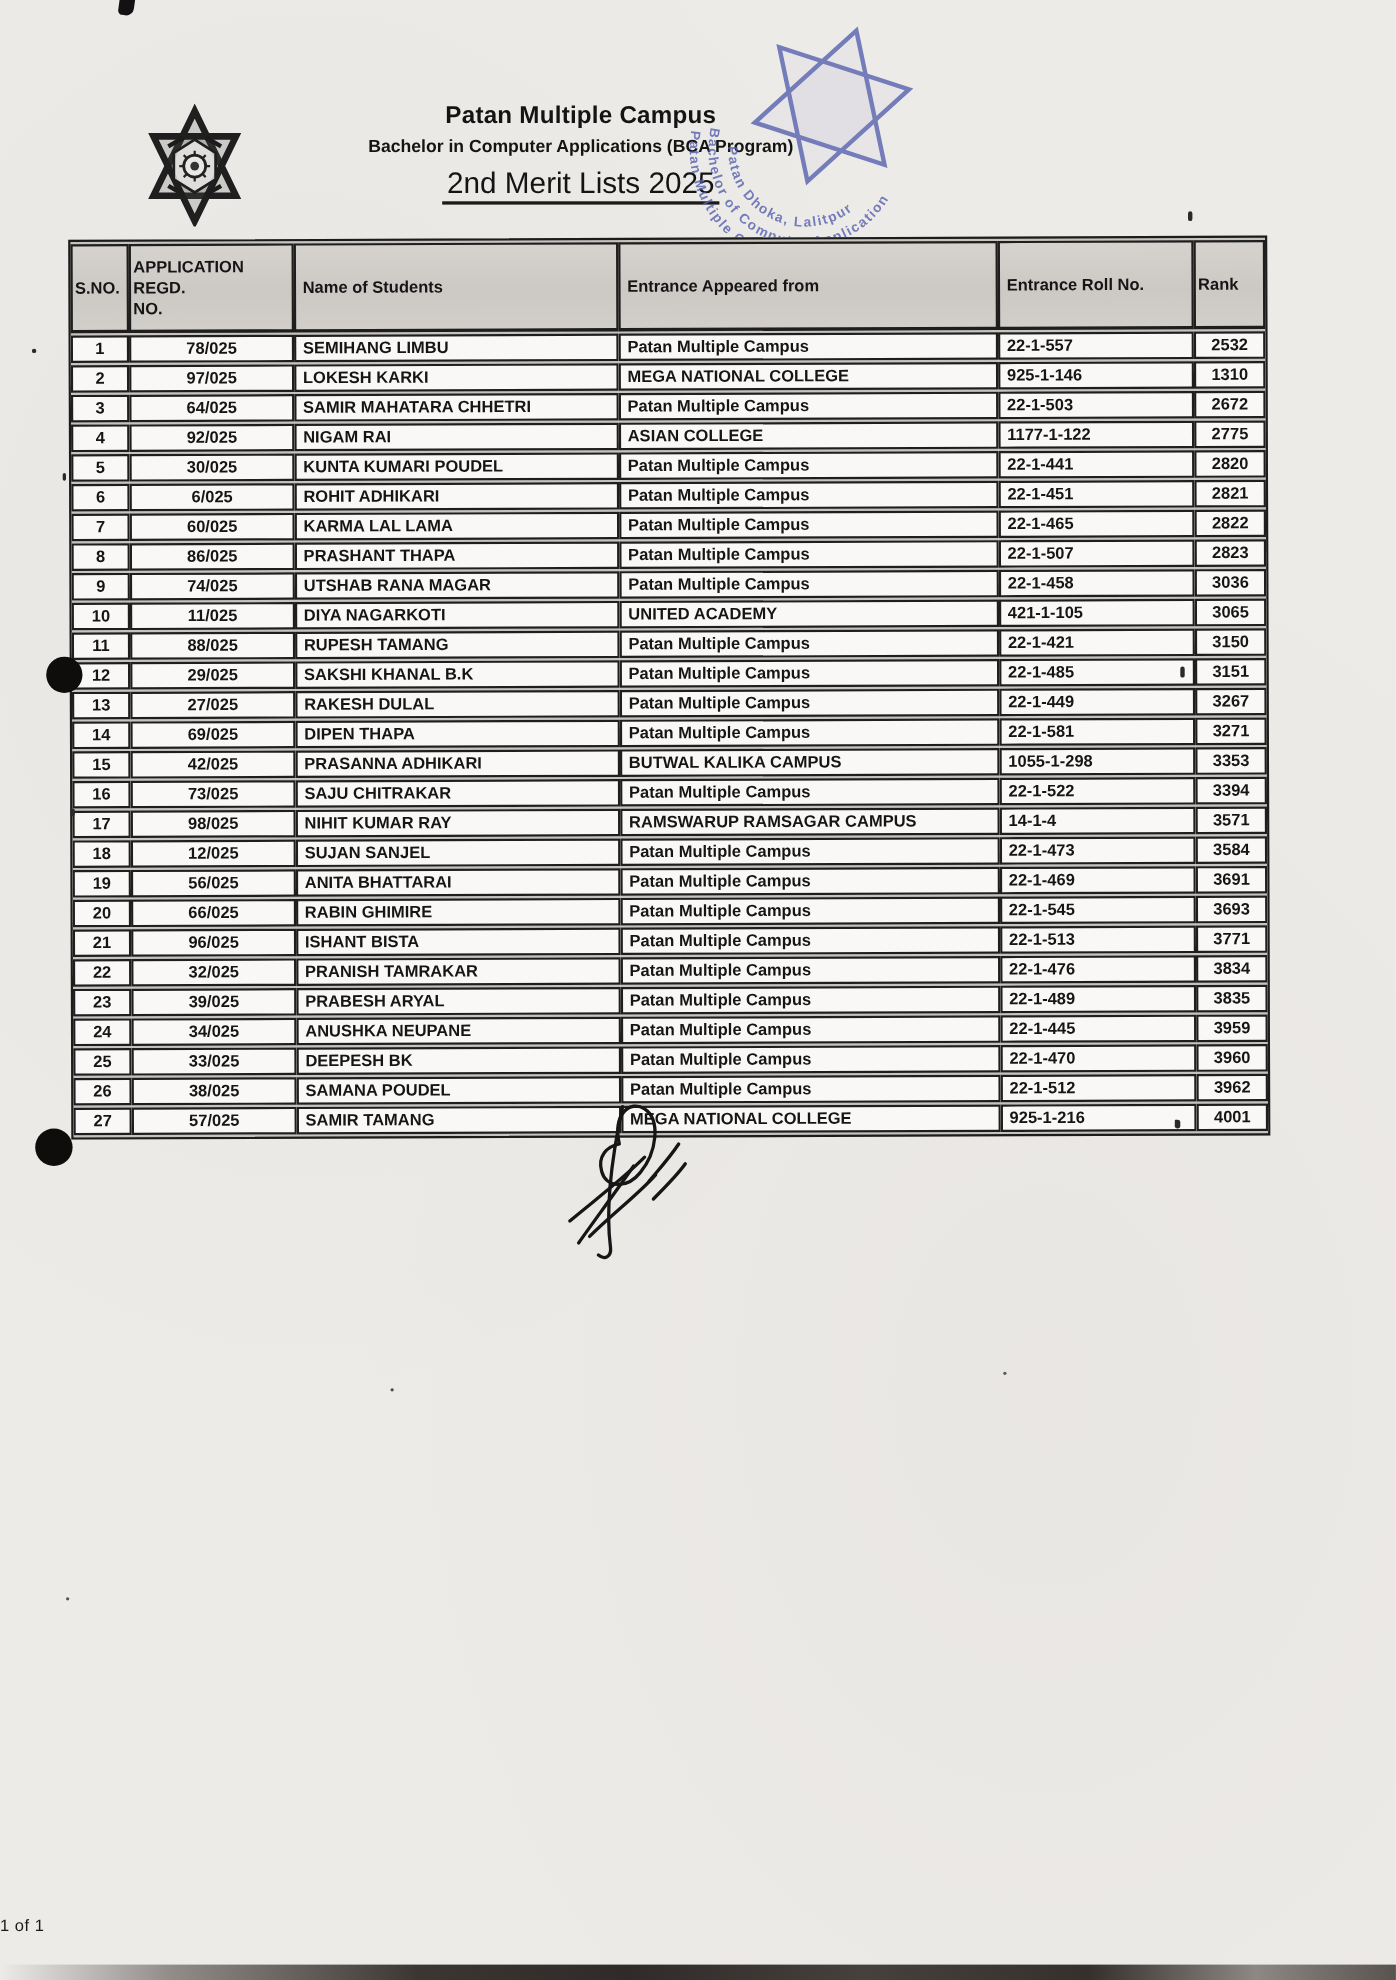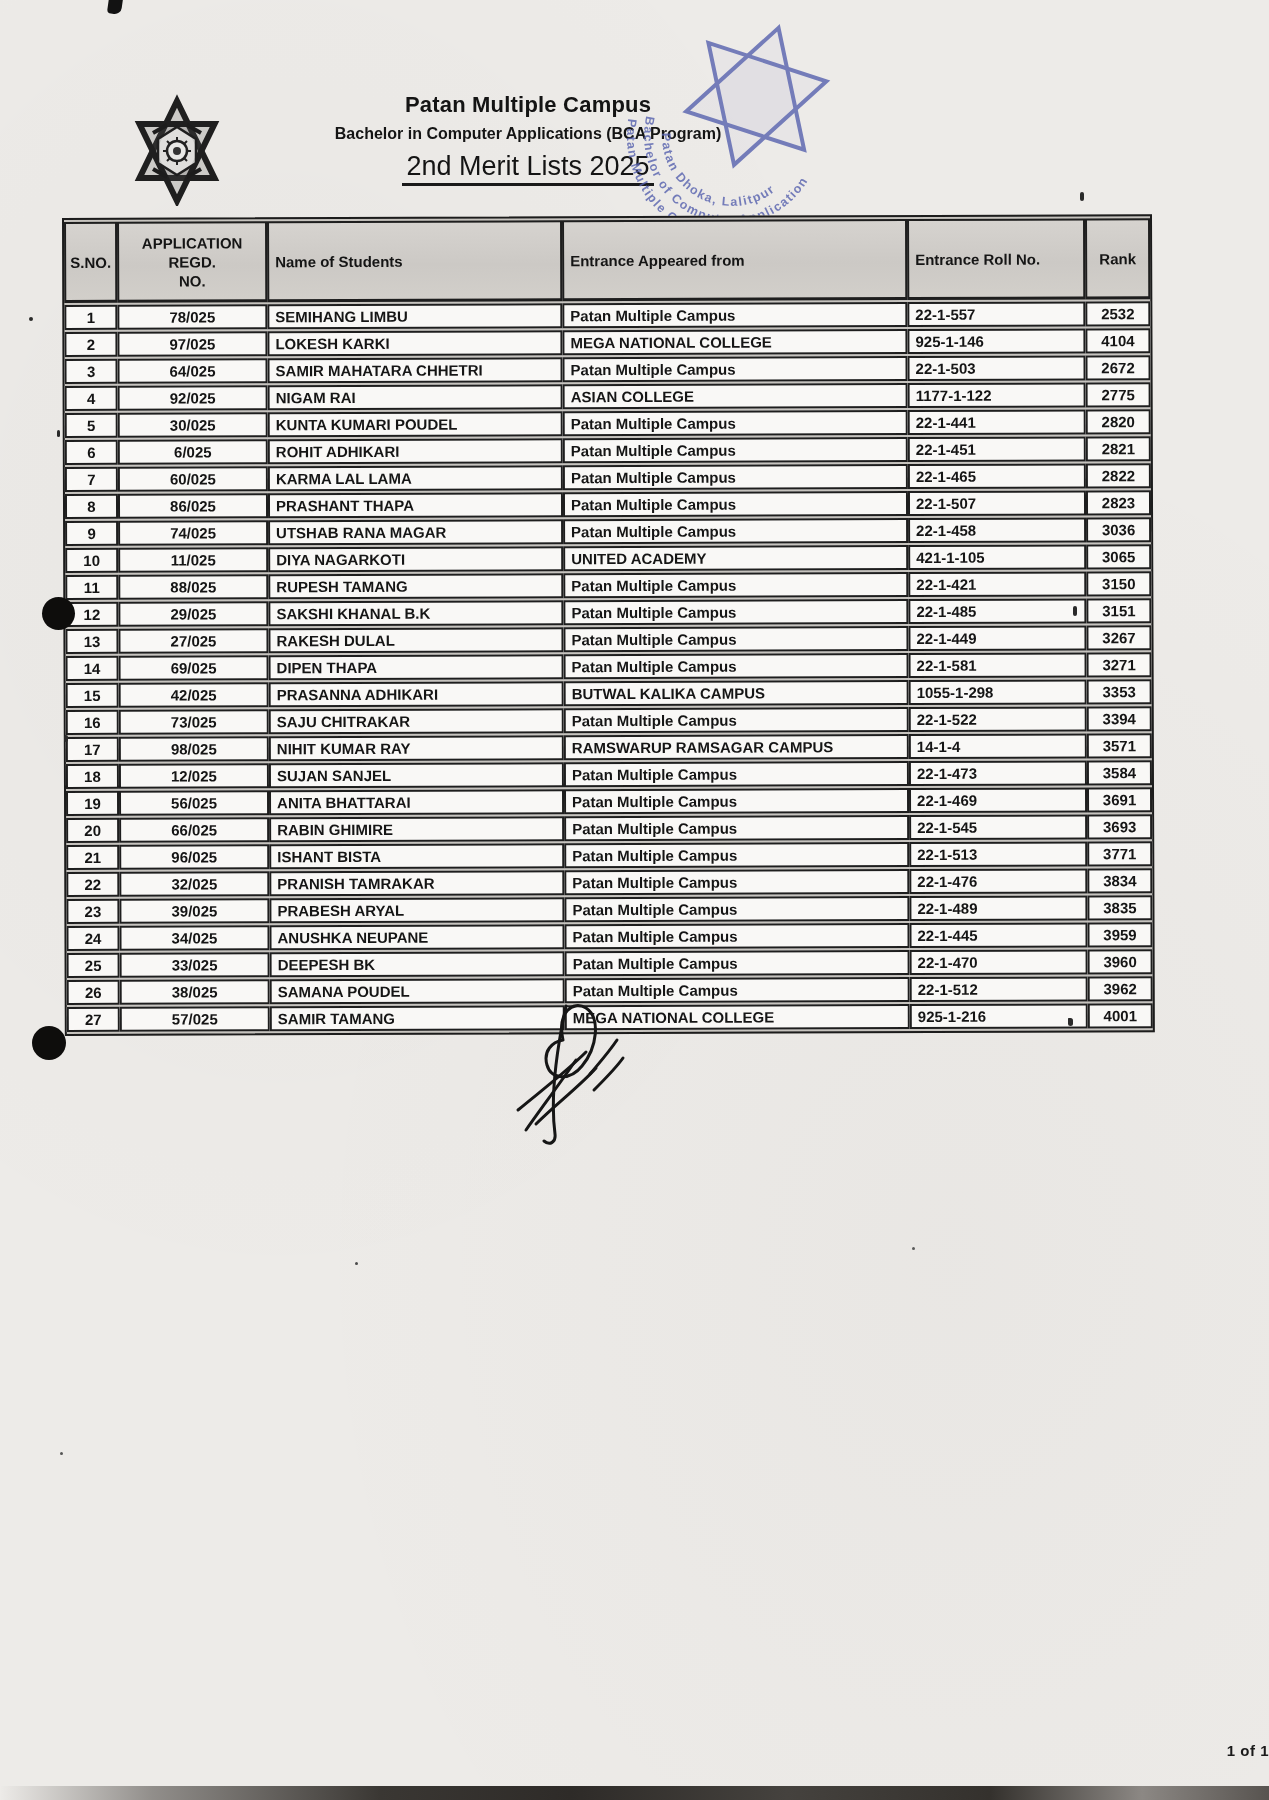--- a/index.html
+++ b/index.html
@@ -31,31 +31,31 @@
     transform:rotate(-0.2deg);transform-origin:left top;
   }
   table.merit th,table.merit td{
     border:2px solid #1e1e1e;color:#151515;overflow:hidden;white-space:nowrap;
   }
   table.merit th{
     background:linear-gradient(180deg,#d6d3cf 0%,#ccc9c5 55%,#d2cfca 100%);
     font-size:15px;font-weight:700;height:72px;vertical-align:middle;
     text-align:left;padding:2px 6px;border-bottom-width:3px;
   }
-  table.merit th.c{text-align:center;padding:2px 2px;}
+  table.merit th.c{padding:2px 2px;}
   table.merit th.pre{white-space:pre-line;line-height:19px;}
   table.merit td{
     background:#f9f8f6;font-size:15px;font-weight:700;height:21px;line-height:21px;
     padding:0 6px;
   }
   table.merit td.c{text-align:center;padding:0 2px;}
   table.merit td.l{text-align:left;}
   
-  .page-number{position:absolute;left:0;top:1742px;width:1269px;text-align:right;
-    font-size:15px;font-weight:700;color:#1a1a1a;letter-spacing:.5px;}
+  .page-number{position:absolute;left:0;top:1742px;width:1269px;text-align:left;
+    font-size:15px;font-weight:400;color:#1a1a1a;letter-spacing:.5px;}
   
   .signature{position:absolute;left:458px;top:998px;}
   
   .hole{position:absolute;background:#0e0d0c;border-radius:50%;}
   .hole1{left:42px;top:597px;width:33px;height:33px;}
   .hole2{left:32px;top:1026px;width:34px;height:34px;}
   .top-tick{position:absolute;left:108px;top:-3px;width:14px;height:17px;background:#121212;
     border-radius:2px 2px 7px 4px;transform:rotate(8deg);}
   .speck{position:absolute;background:#2a2a2a;border-radius:2px;}
   .bottom-band{
@@ -138,21 +138,21 @@
           <td class="l">Patan Multiple Campus</td>
           <td class="l">22-1-557</td>
           <td class="c">2532</td>
         </tr>
         <tr>
           <td class="c">2</td>
           <td class="c">97/025</td>
           <td class="l">LOKESH KARKI</td>
           <td class="l">MEGA NATIONAL COLLEGE</td>
           <td class="l">925-1-146</td>
-          <td class="c">4104</td>
+          <td class="c">1310</td>
         </tr>
         <tr>
           <td class="c">3</td>
           <td class="c">64/025</td>
           <td class="l">SAMIR MAHATARA CHHETRI</td>
           <td class="l">Patan Multiple Campus</td>
           <td class="l">22-1-503</td>
           <td class="c">2672</td>
         </tr>
         <tr>

